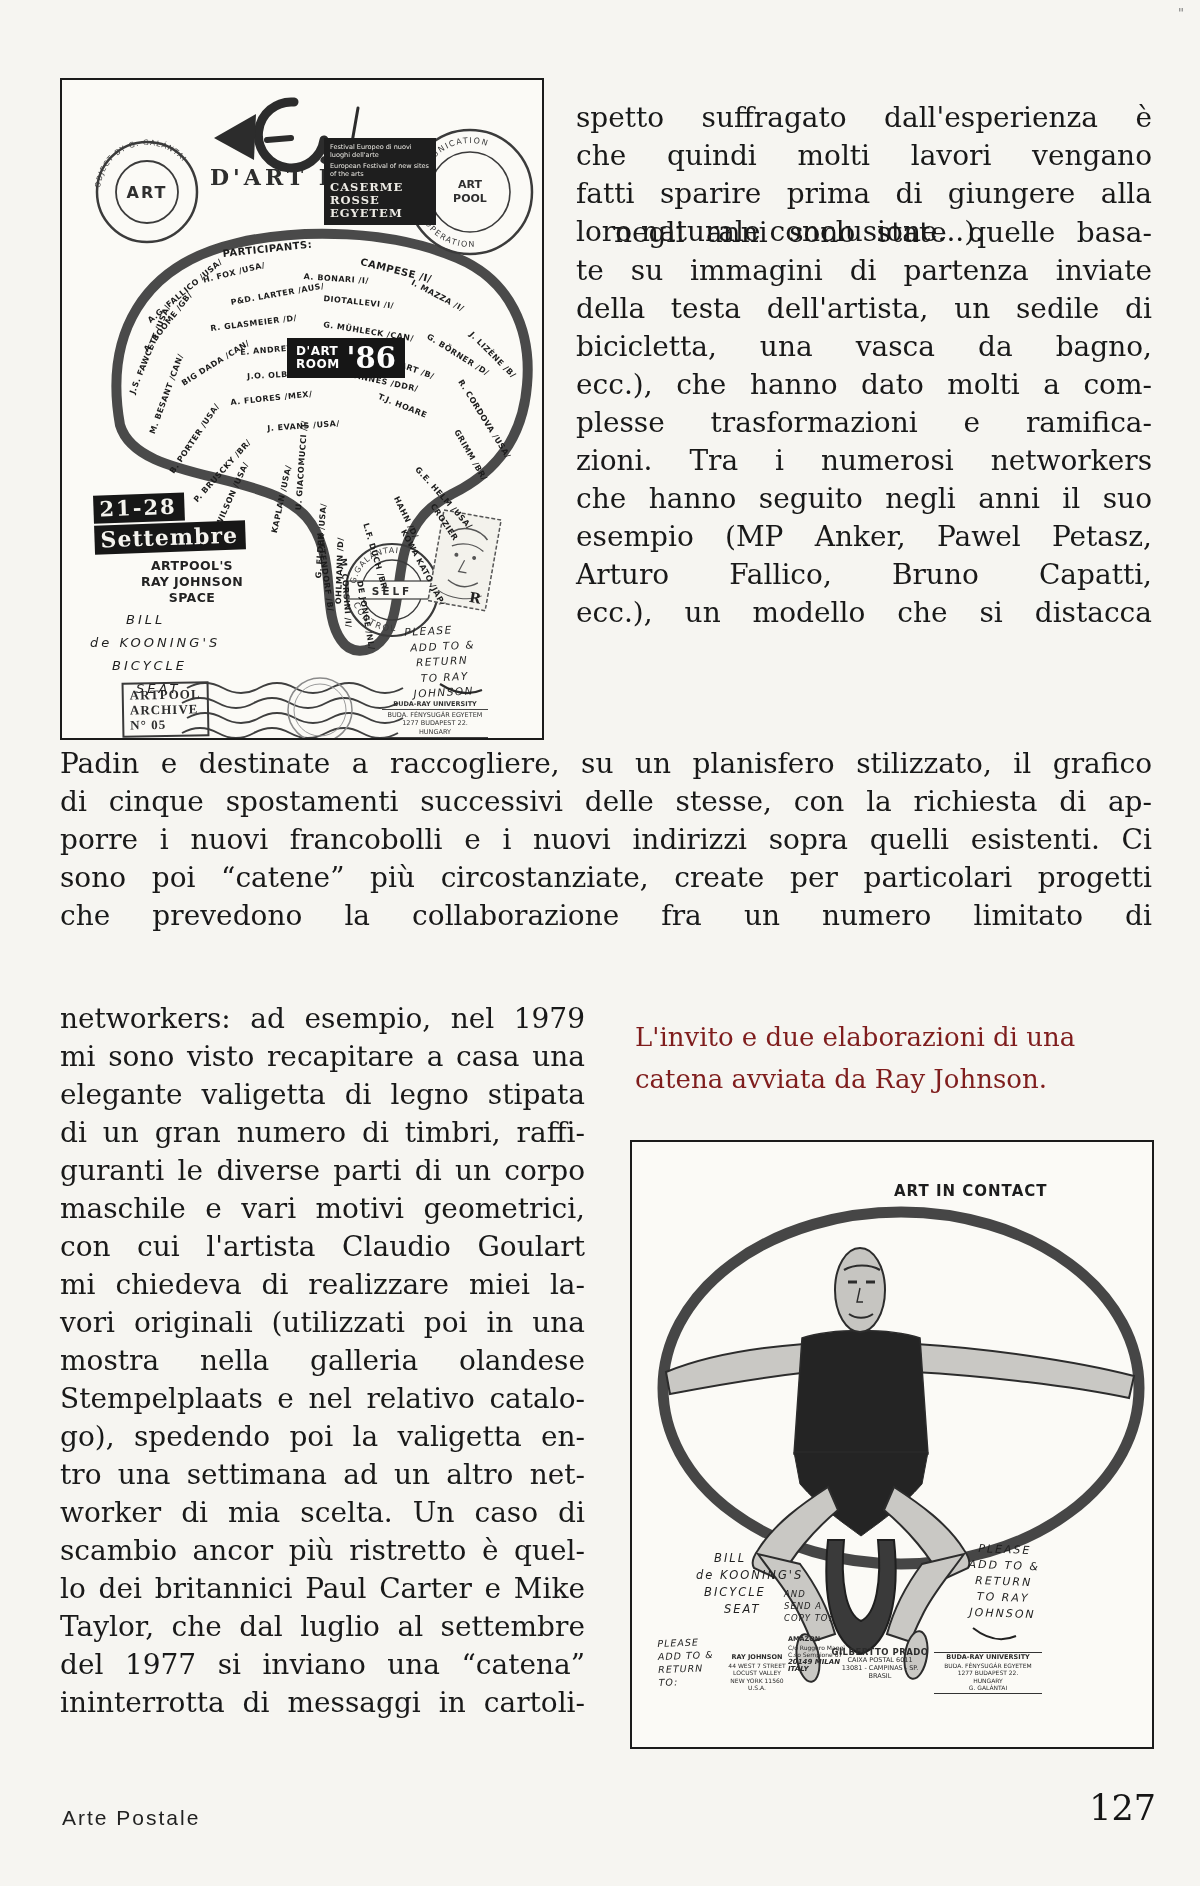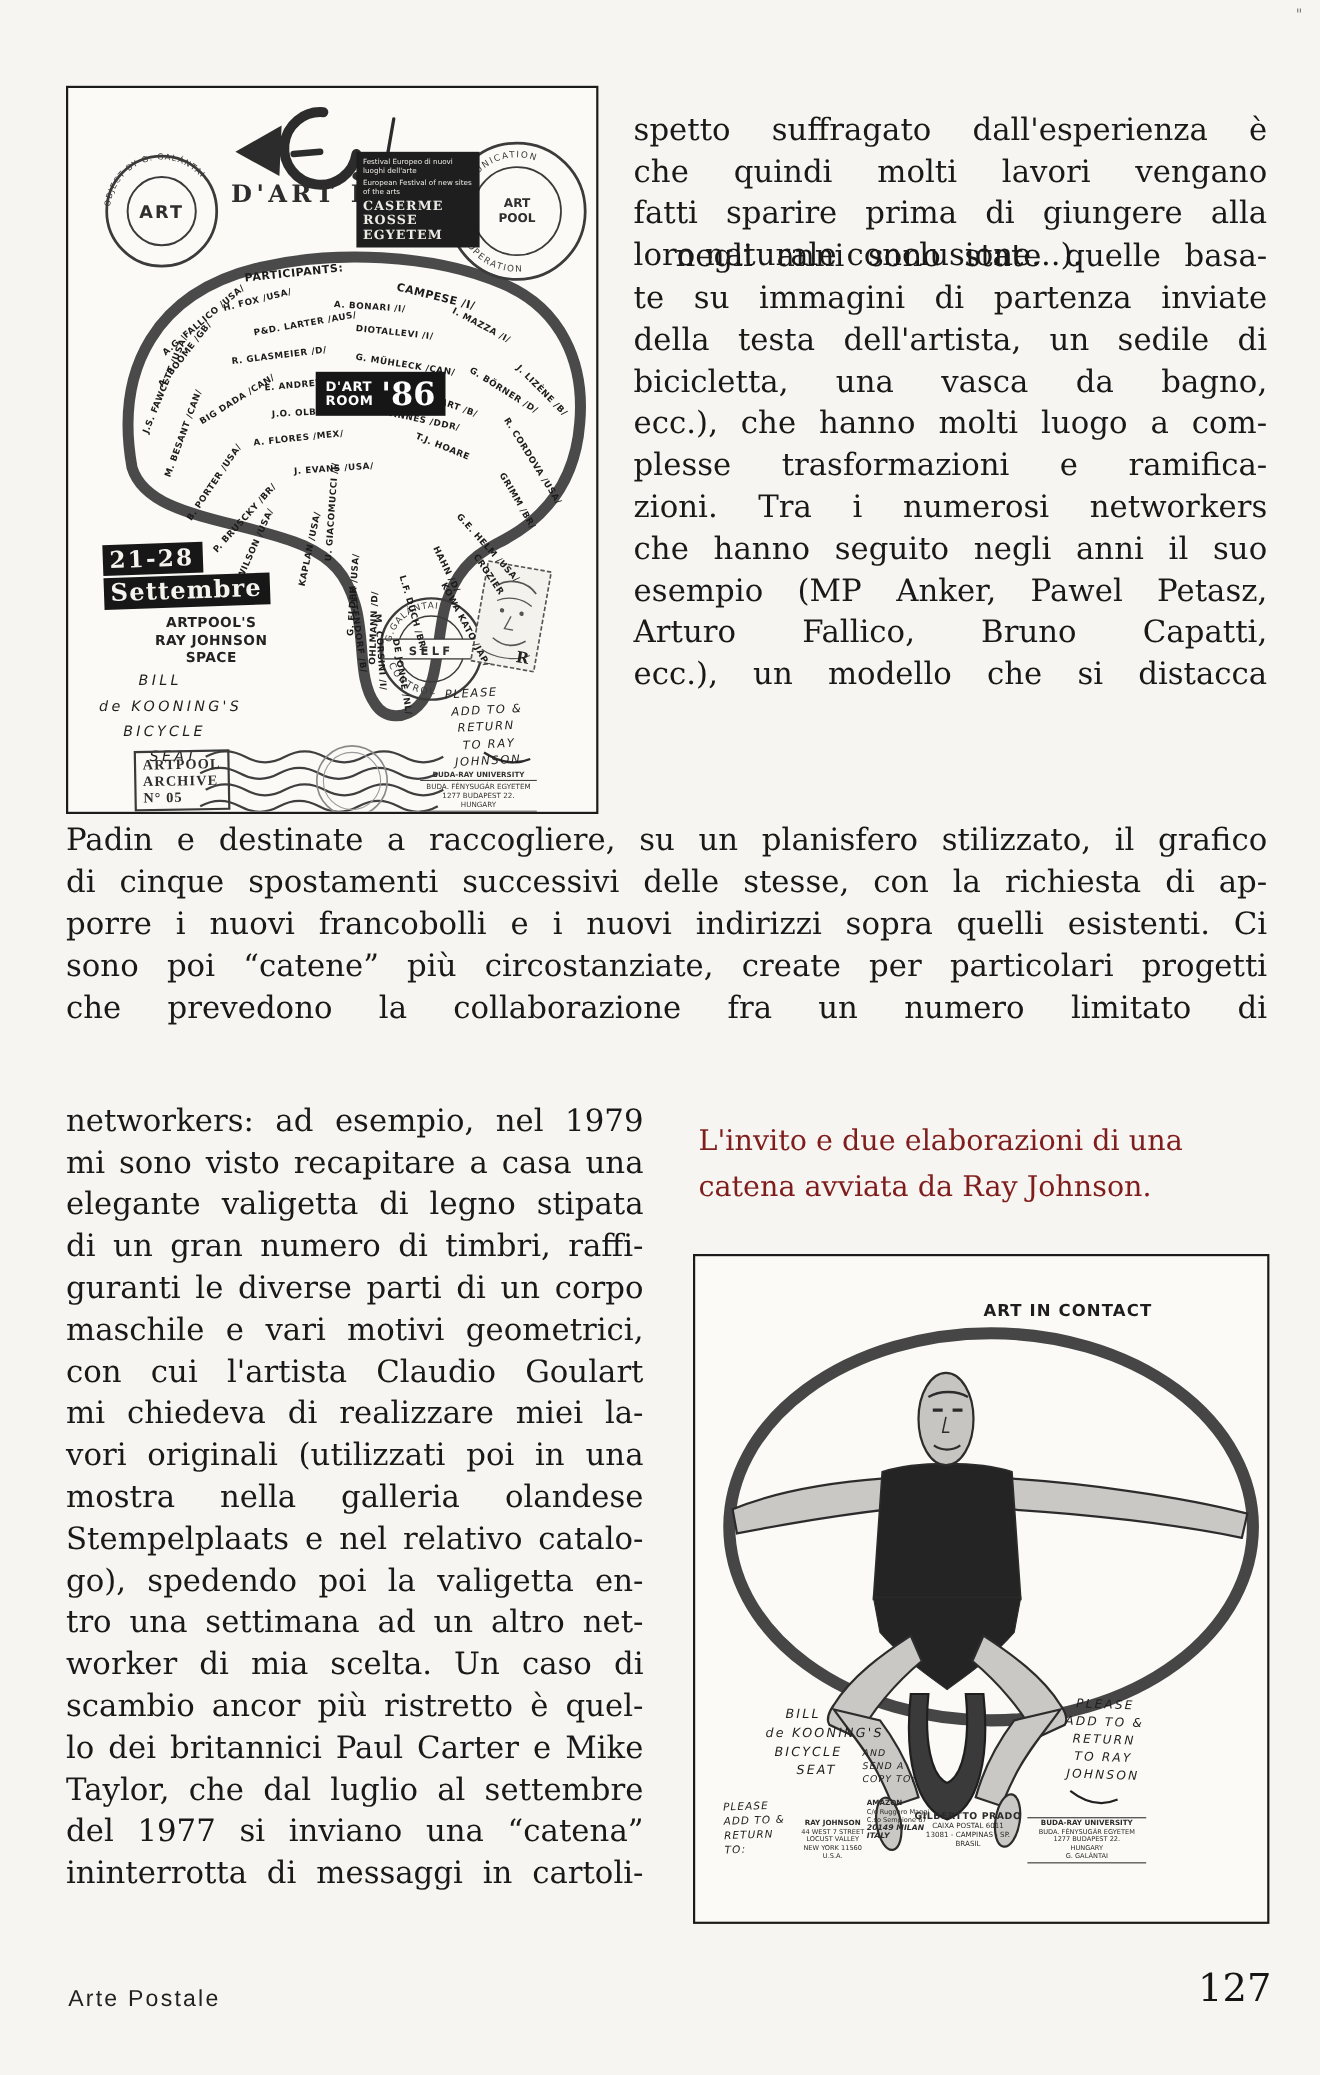--- a/index.html
+++ b/index.html
@@ -268,21 +268,21 @@
       <div>spetto suffragato dall'esperienza è</div>
       <div>che quindi molti lavori vengano</div>
       <div>fatti sparire prima di giungere alla</div>
       <div>loro naturale conclusione...).</div>
     </div>
   <div class="bodytext lines ind" style="left:576px;top:214px;width:576px;">
       <div>negli anni sono state quelle basa-</div>
       <div>te su immagini di partenza inviate</div>
       <div>della testa dell'artista, un sedile di</div>
       <div>bicicletta, una vasca da bagno,</div>
-      <div>ecc.), che hanno molti luogo a com-</div>
+      <div>ecc.), che hanno dato molti a com-</div>
       <div>plesse trasformazioni e ramifica-</div>
       <div>zioni. Tra i numerosi networkers</div>
       <div>che hanno seguito negli anni il suo</div>
       <div>esempio (MP Anker, Pawel Petasz,</div>
       <div>Arturo Fallico, Bruno Capatti,</div>
       <div>ecc.), un modello che si distacca</div>
     </div>
 
   <div class="bodytext lines" style="left:60px;top:745px;width:1092px;">
       <div>Padin e destinate a raccogliere, su un planisfero stilizzato, il grafico</div>

